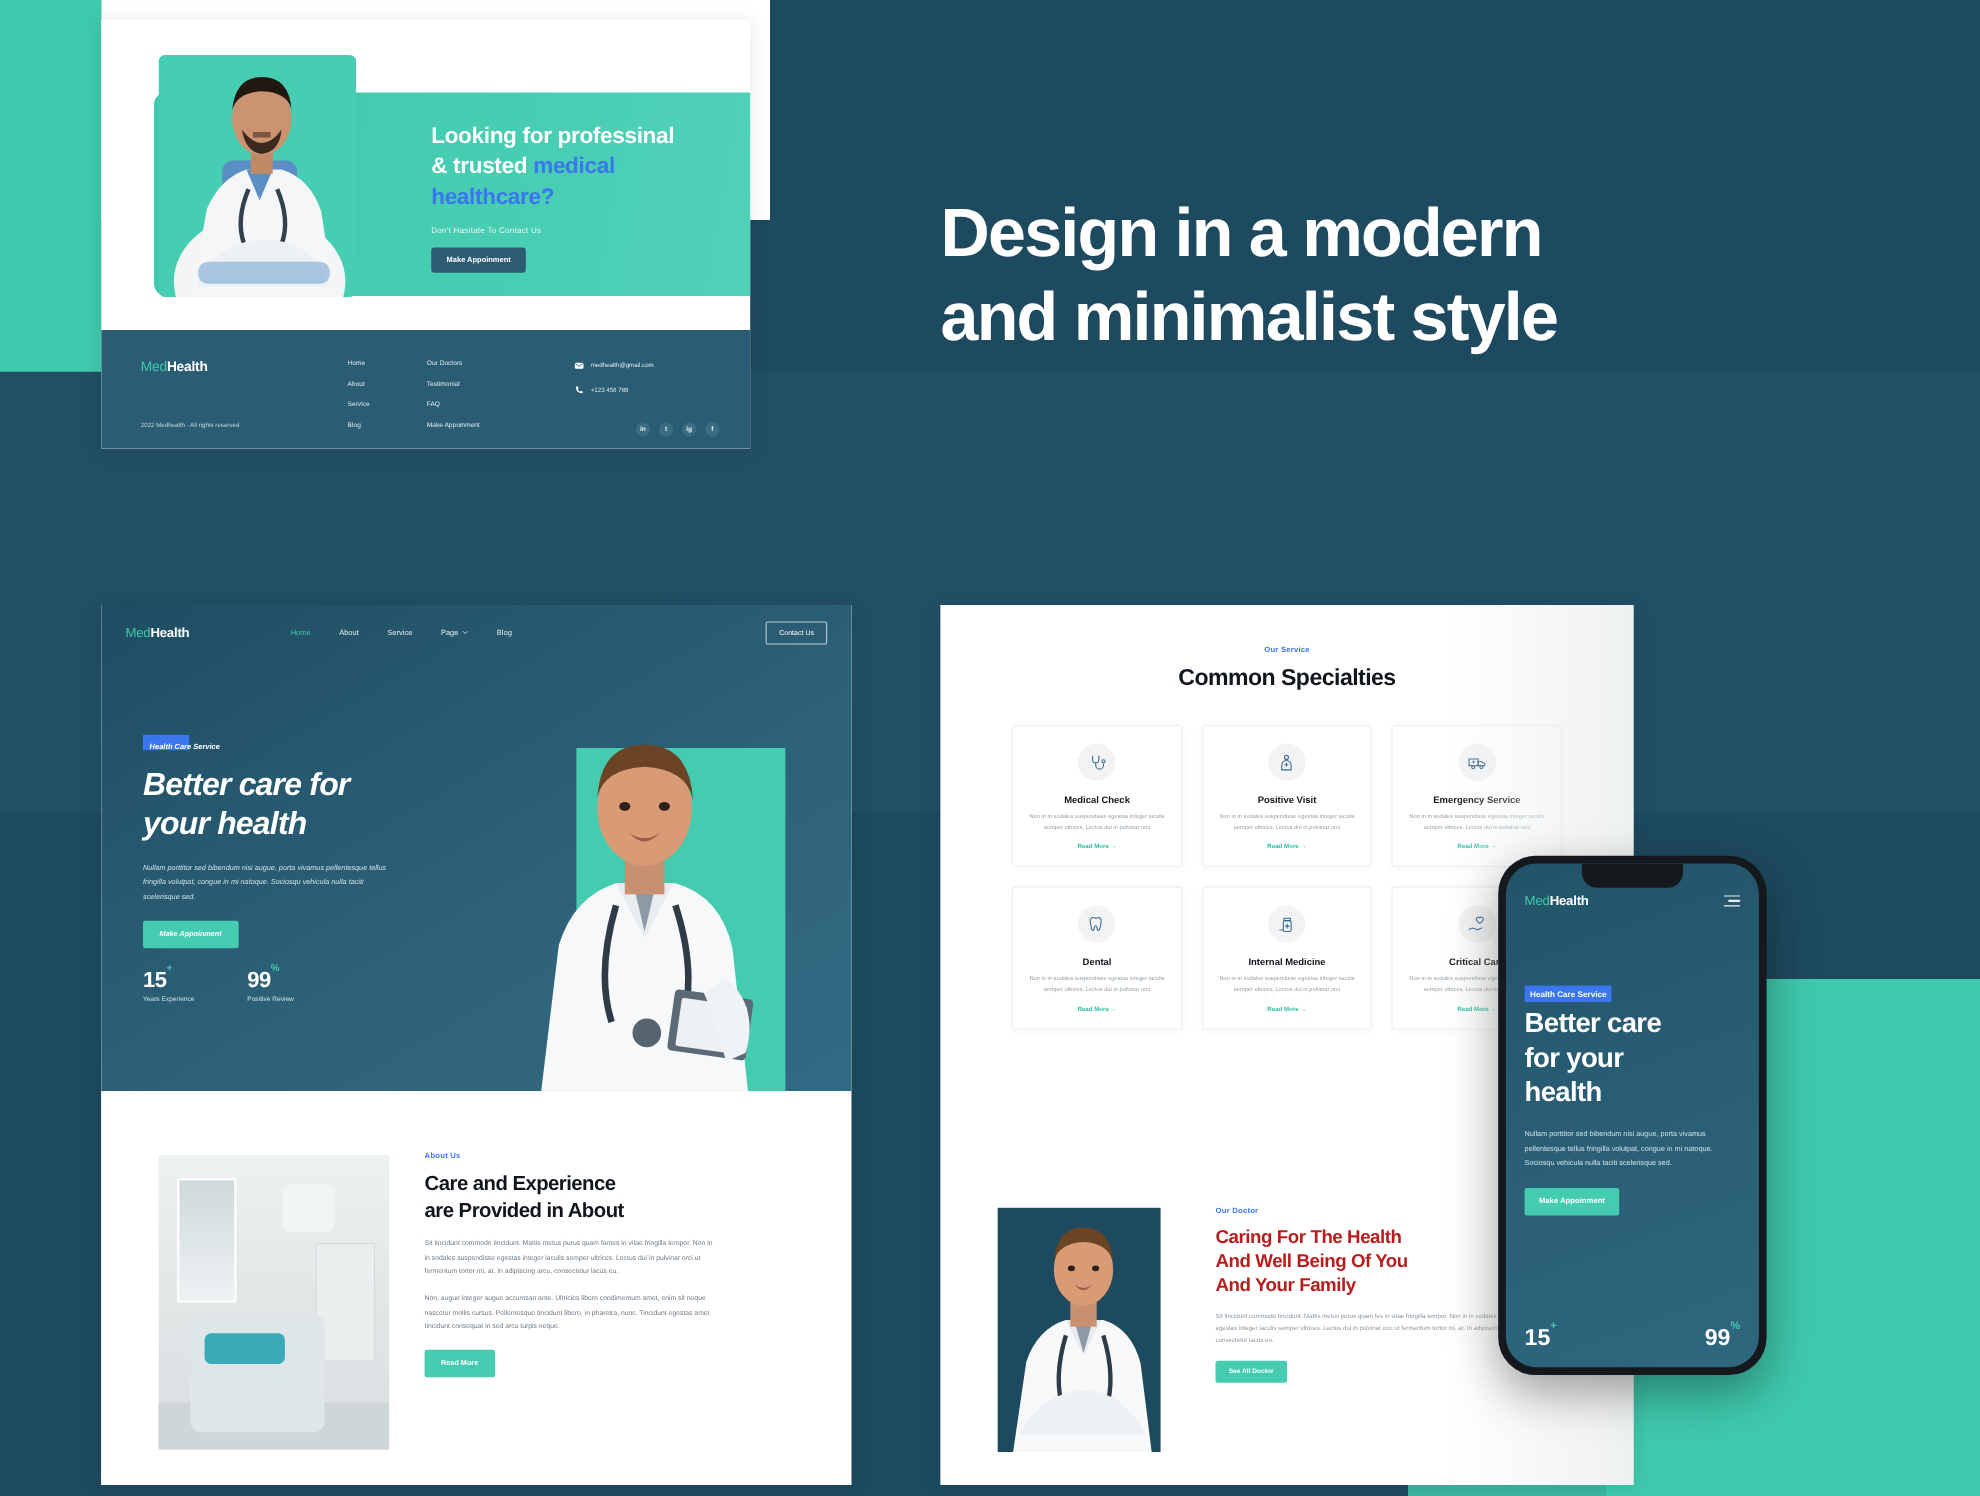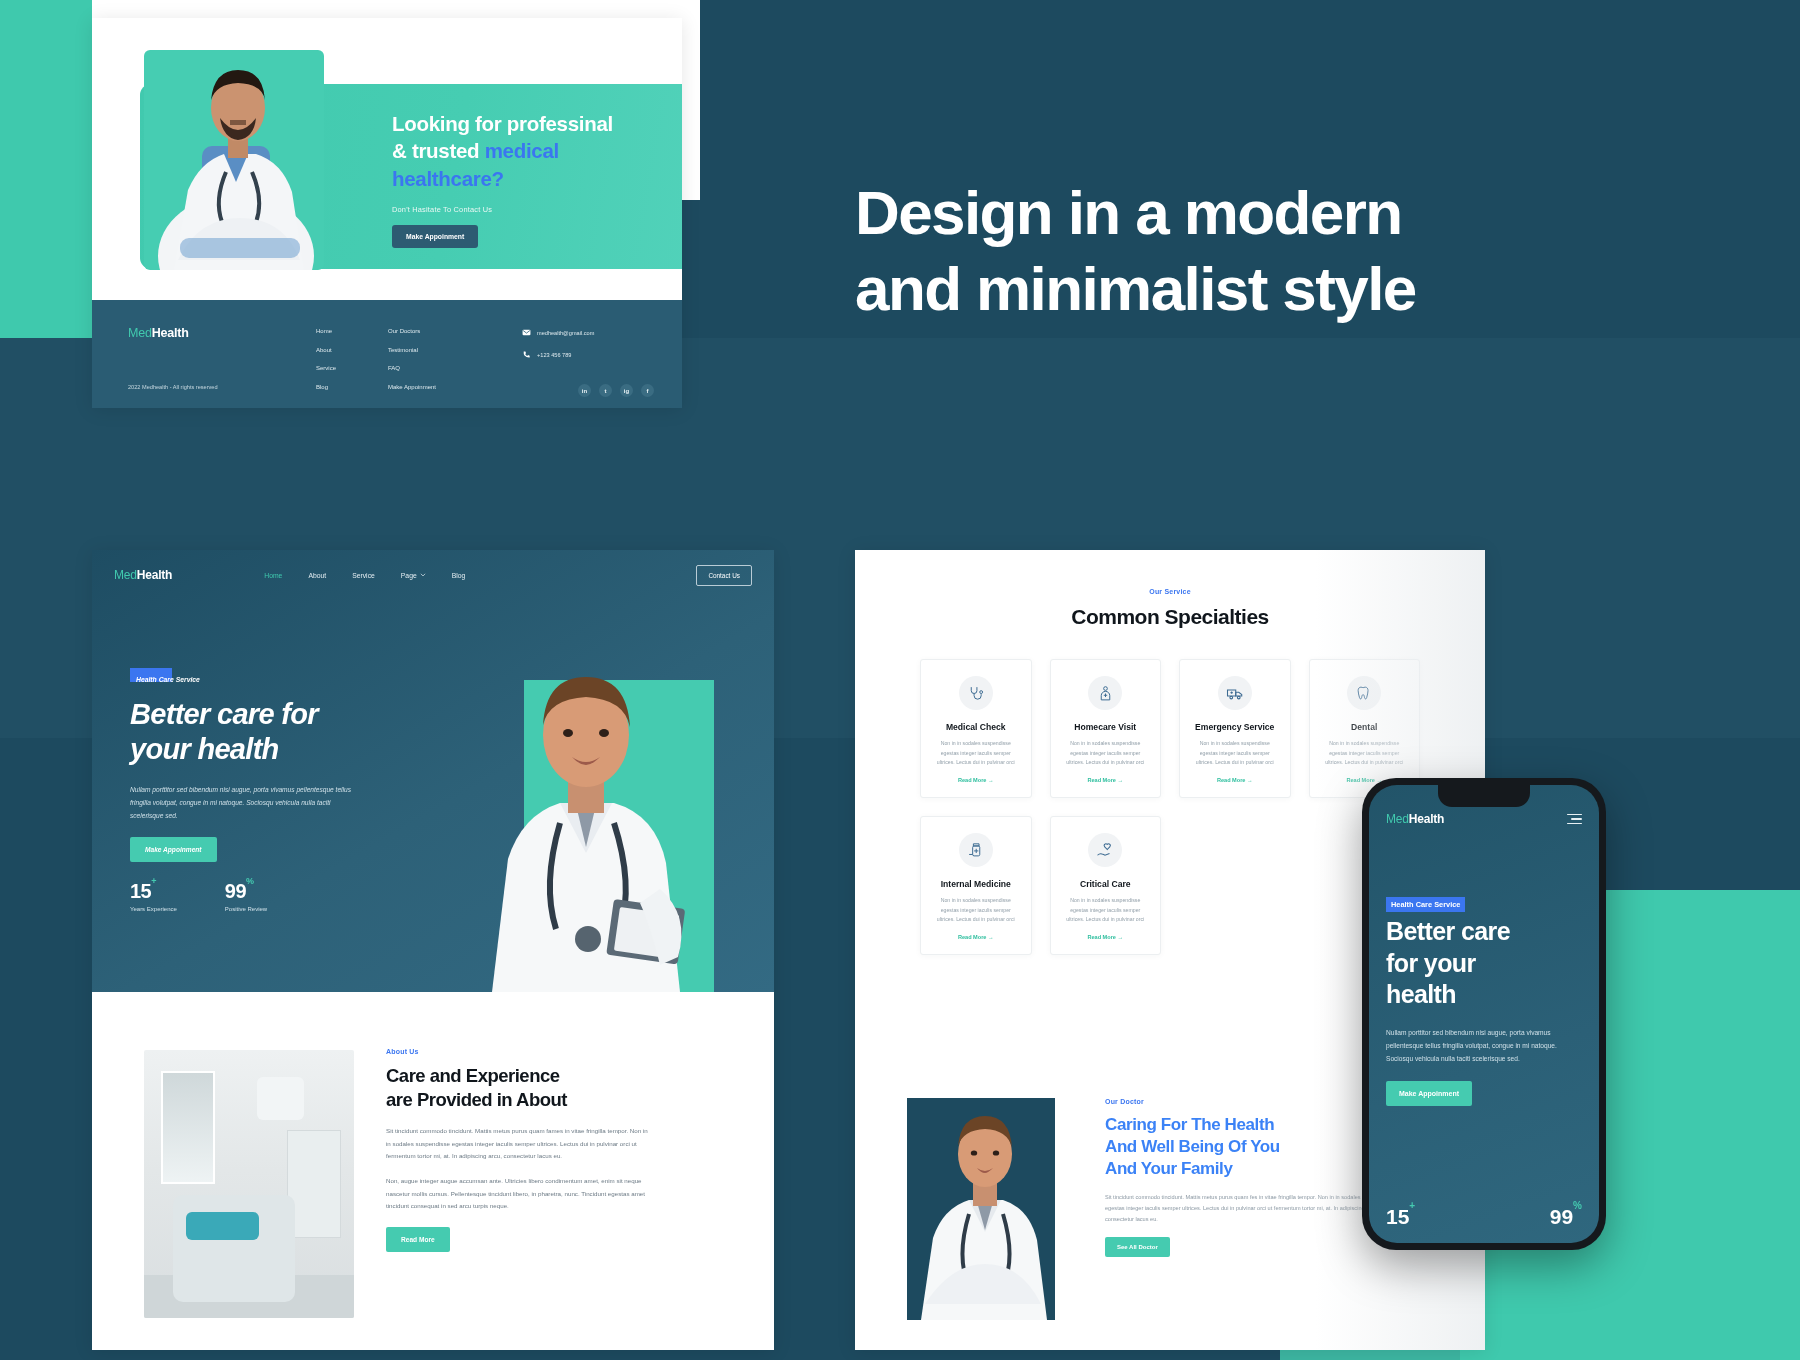--- a/index.html
+++ b/index.html
@@ -126,37 +126,37 @@
   #m2 .about h2 { margin-top:9px; font-size:18.5px; line-height:1.3; font-weight:700; color:#10161c; letter-spacing:-.5px;}
   #m2 .about p { margin-top:13px; font-size:6.2px; line-height:2.0; color:#6c7a85; }
   #m2 .about .btn-teal { margin-top:14px; }
 
   
   #m3 { left:855px; top:550px; width:630px; height:800px; }
   #m3 .svc { position:absolute; left:0; top:0; width:630px; height:520px; background:#fff; }
   #m3 .svc .head { text-align:center; padding-top:38px; }
   #m3 .svc .head h2 { margin-top:10px; font-size:21px; font-weight:700; color:#10161c; letter-spacing:-.5px;}
   #m3 .grid {
-    margin:30px auto 0; width:500px; display:grid; grid-template-columns:repeat(4,1fr); gap:18px;
+    margin:30px auto 0; width:500px; display:grid; grid-template-columns:repeat(3,1fr); gap:18px;
   }
   .svc-card {
     background:#fff; border:1px solid #eceff1; border-radius:3px; padding:16px 12px 14px;
     text-align:center; box-shadow:0 1px 6px rgba(20,40,60,.04);
   }
   .svc-card .ic {
     width:34px; height:34px; border-radius:50%; background:#f1f3f5; margin:0 auto 12px;
     display:flex; align-items:center; justify-content:center;
   }
   .svc-card h3 { font-size:8.6px; font-weight:700; color:#10161c; }
   .svc-card p { margin-top:7px; font-size:5.2px; line-height:1.85; color:#93a0aa; }
   .svc-card .more { margin-top:9px; font-size:5.6px; font-weight:700; color:#2fbf9f; }
   #m3 .doc { position:absolute; left:0; top:520px; width:630px; height:280px; background:#fff; }
   #m3 .doc .ph { position:absolute; left:52px; top:28px; width:148px; height:222px; background:#1d4a5f; overflow:hidden;}
   #m3 .doc .tx { position:absolute; left:250px; top:28px; width:290px; }
-  #m3 .doc h2 { margin-top:9px; font-size:17px; line-height:1.29; font-weight:700; color:#3b82f6; letter-spacing:-.4px;}
+  #m3 .doc h2 { margin-top:9px; font-size:17px; line-height:1.29; font-weight:700; color:#b91c1c; letter-spacing:-.4px;}
   #m3 .doc p { margin-top:12px; font-size:5.6px; line-height:1.95; color:#8b98a3; }
   #m3 .doc .btn-teal2 {
     margin-top:13px; display:inline-block; background:#45cbb0; color:#fff;
     font-size:6px; font-weight:700; padding:7px 12px; border-radius:2px;
   }
   #m3 .fade-r {
     position:absolute; right:0; top:0; width:170px; height:800px;
     background:linear-gradient(90deg, rgba(255,255,255,0) 0%, rgba(235,238,240,.85) 100%);
     pointer-events:none;
   }
@@ -413,21 +413,21 @@
       </div>
 
       <div class="svc-card">
         <div class="ic">
           <svg width="17" height="17" viewBox="0 0 24 24" fill="none" stroke="#3d6b92" stroke-width="1.4">
             <circle cx="12" cy="5" r="2.6"></circle>
               <path d="M6 21v-6a6 6 0 0 1 12 0v6z"></path>
               <path d="M12 12v5M9.6 14.5h4.8"></path>
           </svg>
         </div>
-        <h3>Homecare Visit</h3>
+        <h3>Positive Visit</h3>
         <p>Non in in sodales suspendisse egestas integer iaculis semper ultrices.  Lectus dui in pulvinar orci</p>
         <div class="more">Read More  →</div>
       </div>
 
       <div class="svc-card">
         <div class="ic">
           <svg width="18" height="18" viewBox="0 0 24 24" fill="none" stroke="#3d6b92" stroke-width="1.4">
             <path d="M2 16V8h11v8z"></path>
               <path d="M13 11h4l4 3v2h-8z"></path>
               <circle cx="7" cy="18" r="1.8"></circle>

